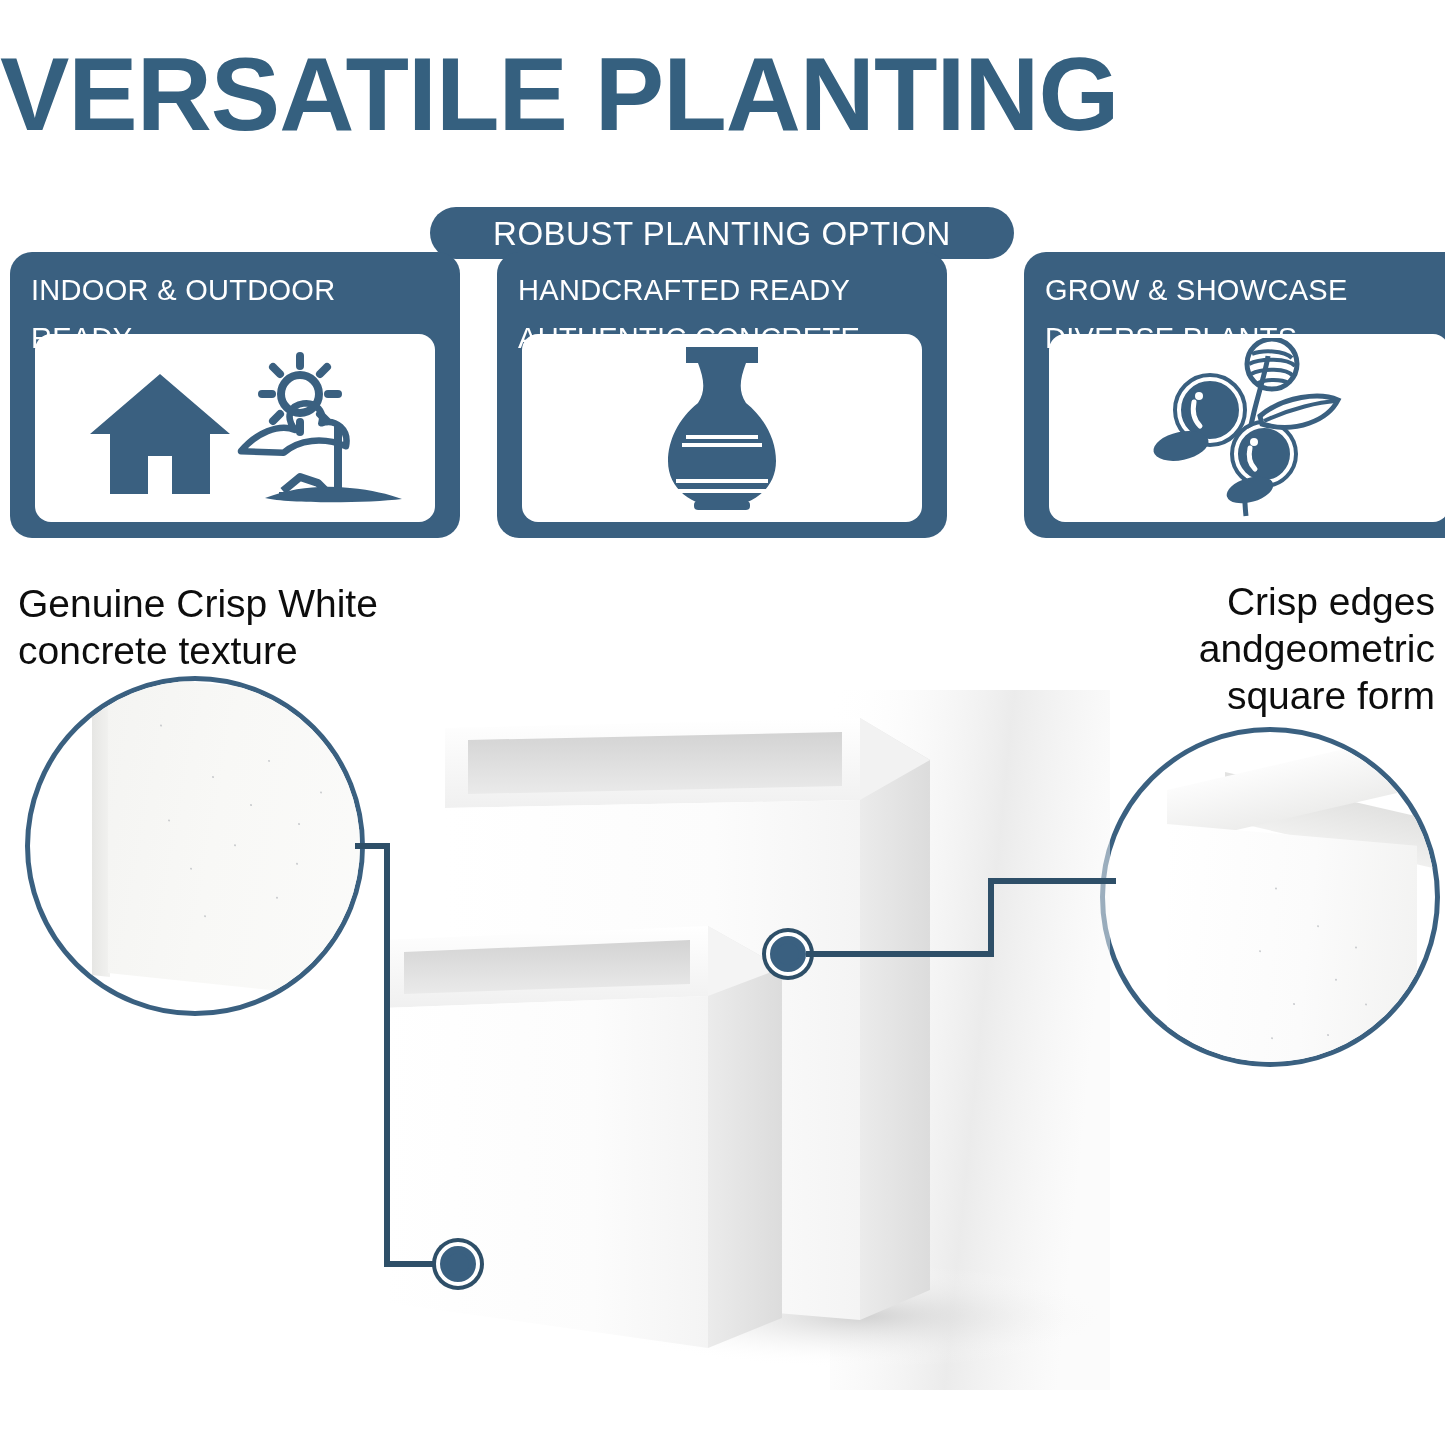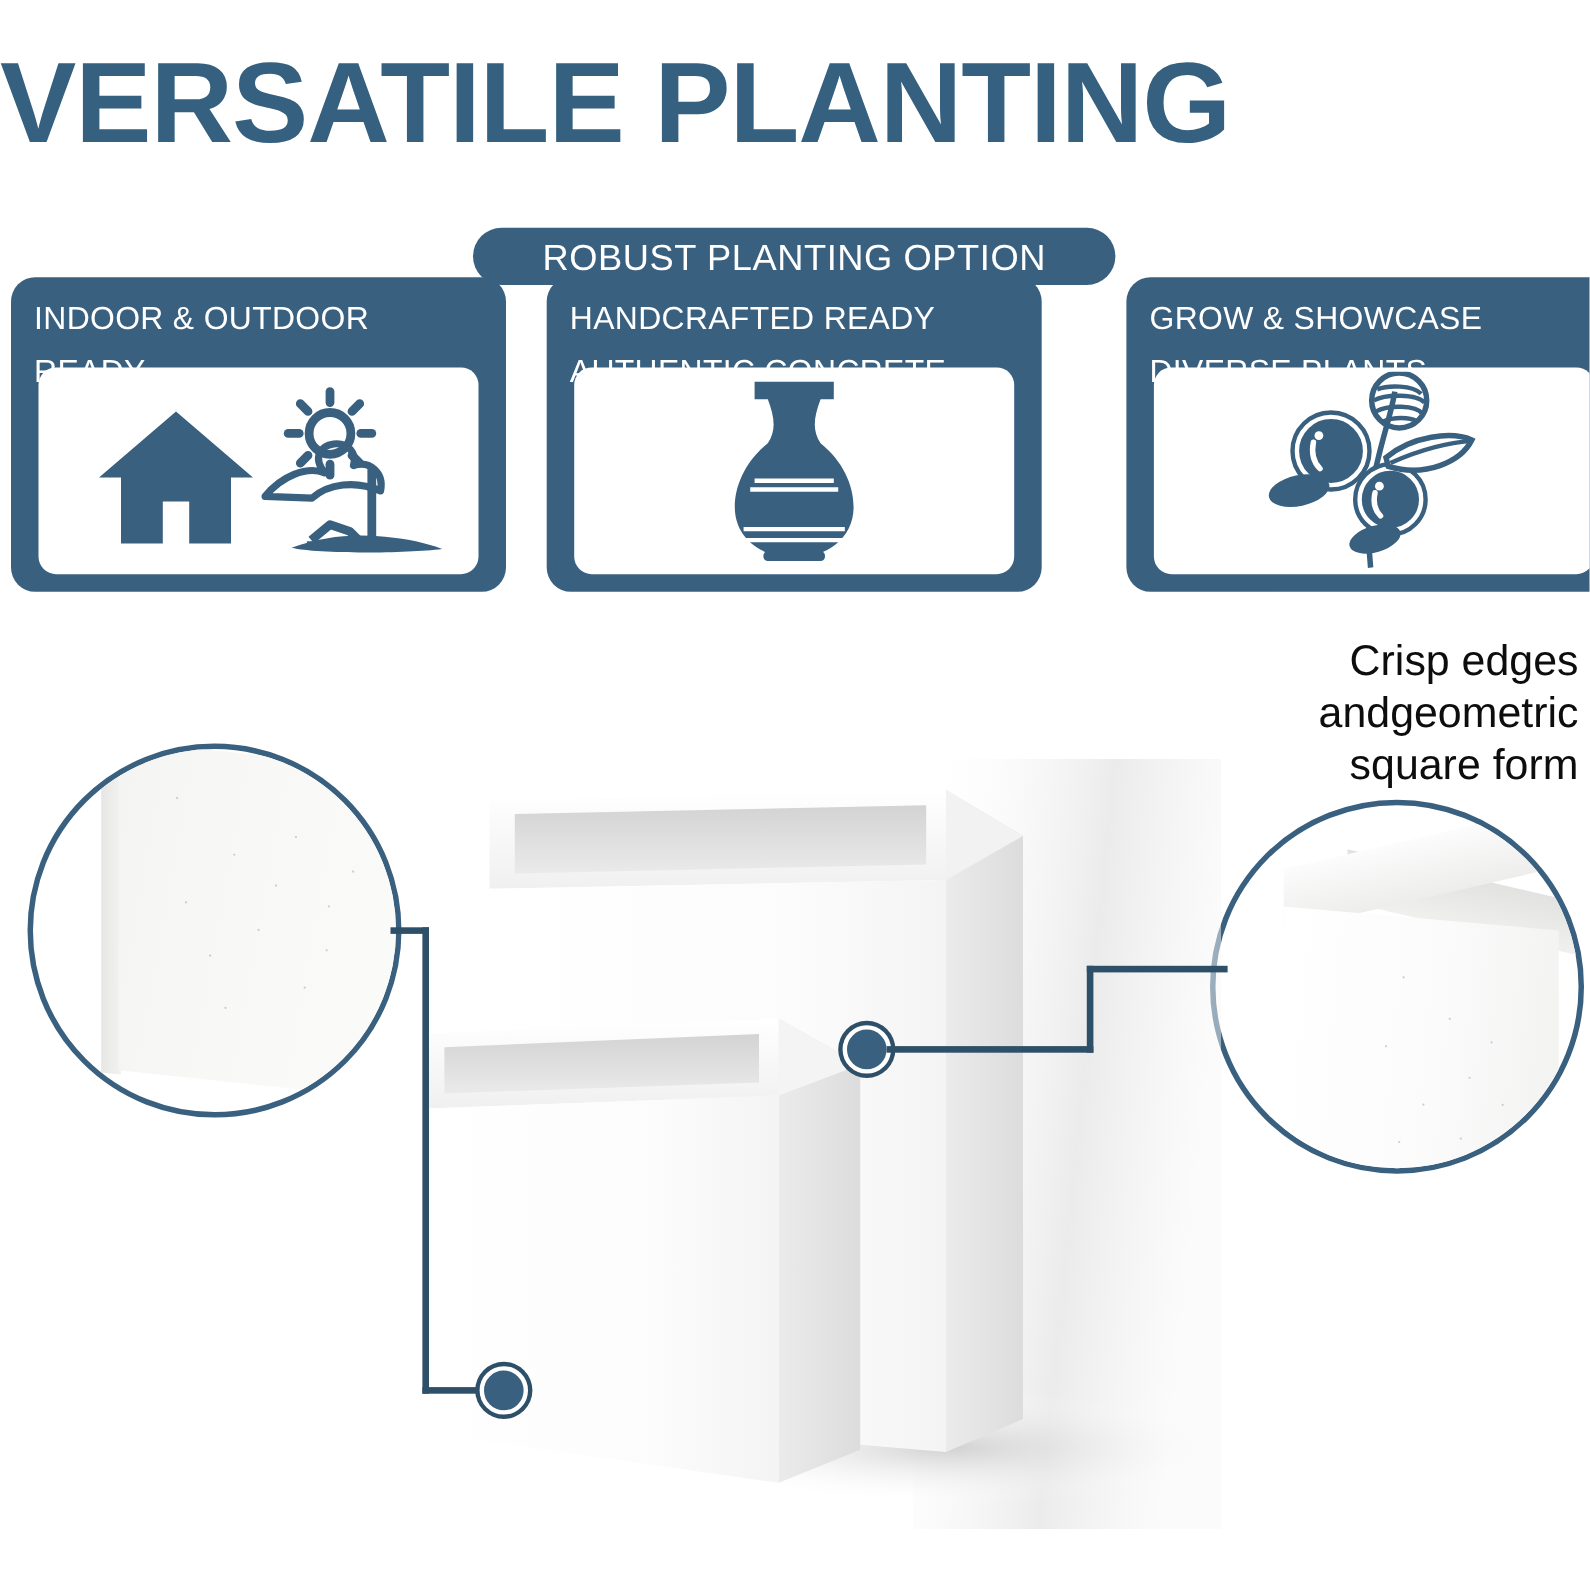--- a/index.html
+++ b/index.html
@@ -214,20 +214,22 @@
         <ellipse cx="39" cy="108" rx="28" ry="14" transform="rotate(-12 39 108)" fill="#3a6080"></ellipse>
         <ellipse cx="108" cy="152" rx="24" ry="12" transform="rotate(-16 108 152)" fill="#3a6080"></ellipse>
         <g>
           <path d="M118 78 C142 58 178 54 196 62 C186 82 154 96 120 86 Z" fill="#ffffff" stroke="#3a6080" stroke-width="5"></path>
           <path d="M122 83 C150 70 178 64 194 63" stroke="#3a6080" stroke-width="4" fill="none"></path>
         </g>
       </svg>
     </div>
   </div>
 
+  <div class="callout-text callout-left">Genuine Crisp White
+concrete texture</div>
   <div class="callout-text callout-right">Crisp edges
 andgeometric
 square form</div>
 
   <div class="mag mag-left">
     <div class="panel-left-edge"></div>
     <div class="panel-left">
       <span class="speck" style="left:52px;top:46px"></span>
       <span class="speck" style="left:104px;top:92px"></span>
       <span class="speck" style="left:160px;top:70px"></span>

